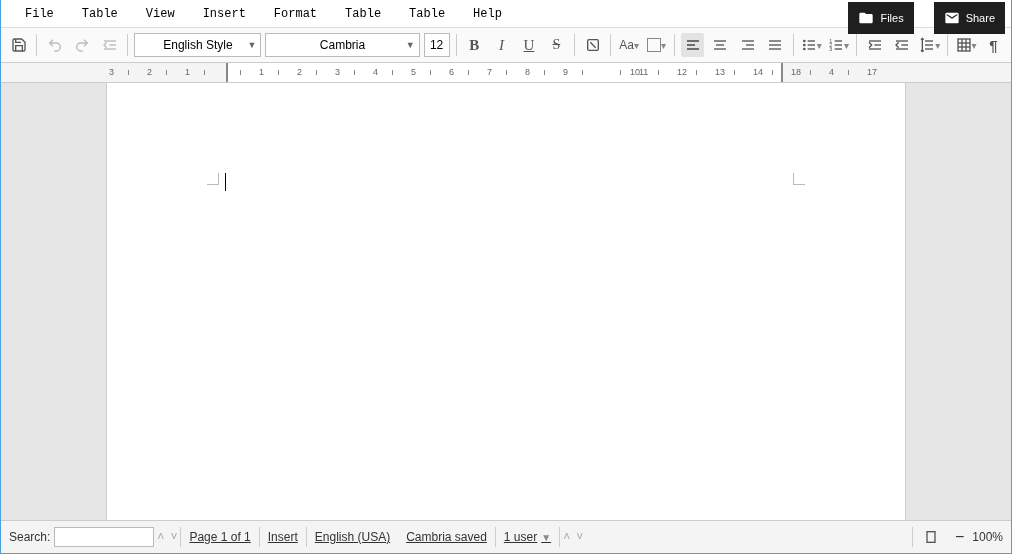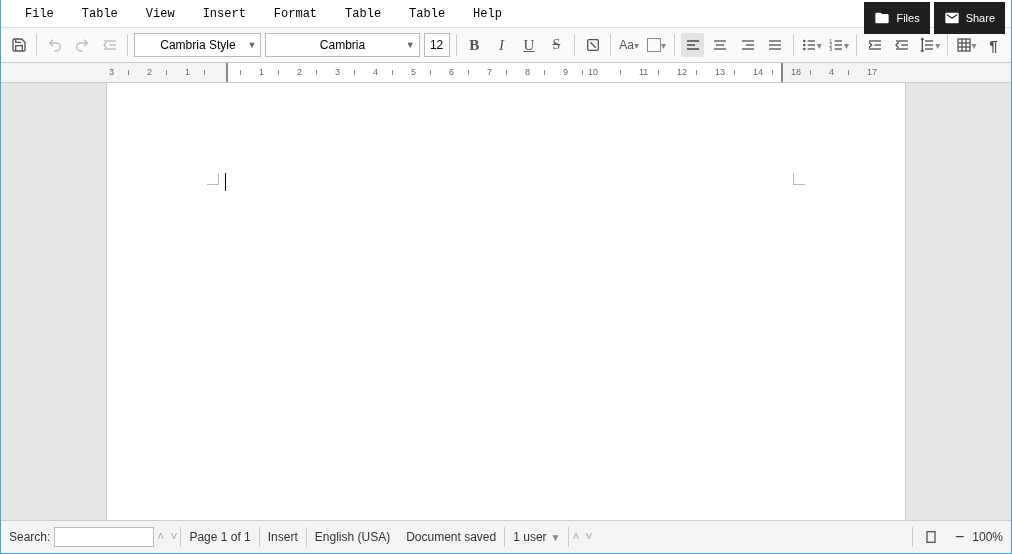--- a/index.html
+++ b/index.html
@@ -25,21 +25,21 @@
 .menubar .menu-item {
   padding: 8px 14px;
   cursor: default;
   font-family: Liberation Mono, monospace;
 }
 .top-right {
   position: absolute;
   top: 2px;
   right: 6px;
   display: flex;
-  gap: 4px;
+  gap: 20px;
 }
 .dark-btn {
   background: #1f1f1f;
   color: #fff;
   display: flex;
   align-items: center;
   gap: 6px;
   padding: 8px 10px;
   font-size: 11px;
   cursor: pointer;
@@ -182,20 +182,21 @@
   color: #333;
   padding: 16px 8px;
 }
 .status-cell {
   padding: 0 8px;
   border-right: 1px solid #ccc;
   height: 20px;
   display: flex;
   align-items: center;
   gap: 4px;
+  text-decoration: underline;
 }
 .status-cell.noborder { border-right: none; }
 .search-input {
   width: 100px;
   height: 20px;
   border: 1px solid #bbb;
   background: #fff;
   padding: 0 4px;
 }
 .nav-arrow { color: #aaa; cursor: pointer; padding: 0 3px; }
@@ -262,21 +263,21 @@
     <svg class="ico" viewBox="0 0 24 24" fill="none" stroke="#bbb" stroke-width="2">
         <line x1="21" y1="6" x2="3" y2="6"></line>
         <line x1="21" y1="12" x2="11" y2="12"></line>
         <line x1="21" y1="18" x2="3" y2="18"></line>
         <polyline points="7 8 3 12 7 16"></polyline>
       </svg>
   </div>
   <div class="tb-sep"></div>
 
   <div class="combo style">
-    <span>Cambria Style</span>
+    <span>English Style</span>
     <span class="arrow">▼</span>
   </div>
   <div class="combo font">
     <span>Cambria</span>
     <span class="arrow">▼</span>
   </div>
   <div class="combo small">
     <span>12</span>
   </div>
   <div class="tb-sep"></div>
@@ -425,21 +426,21 @@
       <span class="ruler-num" style="left: 410px;">5</span>
       <span class="ruler-tick" style="left: 391px;"></span>
       <span class="ruler-num" style="left: 448px;">6</span>
       <span class="ruler-tick" style="left: 429px;"></span>
       <span class="ruler-num" style="left: 486px;">7</span>
       <span class="ruler-tick" style="left: 467px;"></span>
       <span class="ruler-num" style="left: 524px;">8</span>
       <span class="ruler-tick" style="left: 505px;"></span>
       <span class="ruler-num" style="left: 562px;">9</span>
       <span class="ruler-tick" style="left: 543px;"></span>
-      <span class="ruler-num" style="left: 587px;">10</span>
+      <span class="ruler-num" style="left: 629px;">10</span>
       <span class="ruler-tick" style="left: 581px;"></span>
       <span class="ruler-num" style="left: 638px;">11</span>
       <span class="ruler-tick" style="left: 619px;"></span>
       <span class="ruler-num" style="left: 676px;">12</span>
       <span class="ruler-tick" style="left: 657px;"></span>
       <span class="ruler-num" style="left: 714px;">13</span>
       <span class="ruler-tick" style="left: 695px;"></span>
       <span class="ruler-num" style="left: 752px; text-align: right;">14</span>
       <span class="ruler-tick" style="left: 733px;"></span>
       <span class="ruler-num" style="left: 790px;">18</span>
@@ -460,21 +461,21 @@
 </div>
 
 <div class="statusbar">
   <span style="margin-right:4px">Search:</span>
   <input class="search-input" style="">
   <span class="nav-arrow">˄</span>
   <span class="nav-arrow">˅</span>
   <div class="status-cell" style="border-left:1px solid #ccc">Page 1 of 1</div>
   <div class="status-cell">Insert</div>
   <div class="status-cell noborder">English (USA)</div>
-  <div class="status-cell">Document saved</div>
+  <div class="status-cell">Cambria saved</div>
   <div class="status-cell">
     <span>1 user</span>
     <span class="tiny">▼</span>
   </div>
   <span class="nav-arrow">˄</span>
   <span class="nav-arrow">˅</span>
 
   <div class="zoom-group">
     <div class="status-cell noborder" style="border-left:1px solid #ccc;padding-left:10px">
       <svg class="ico" viewBox="0 0 24 24" fill="none" stroke="#555" stroke-width="2">

